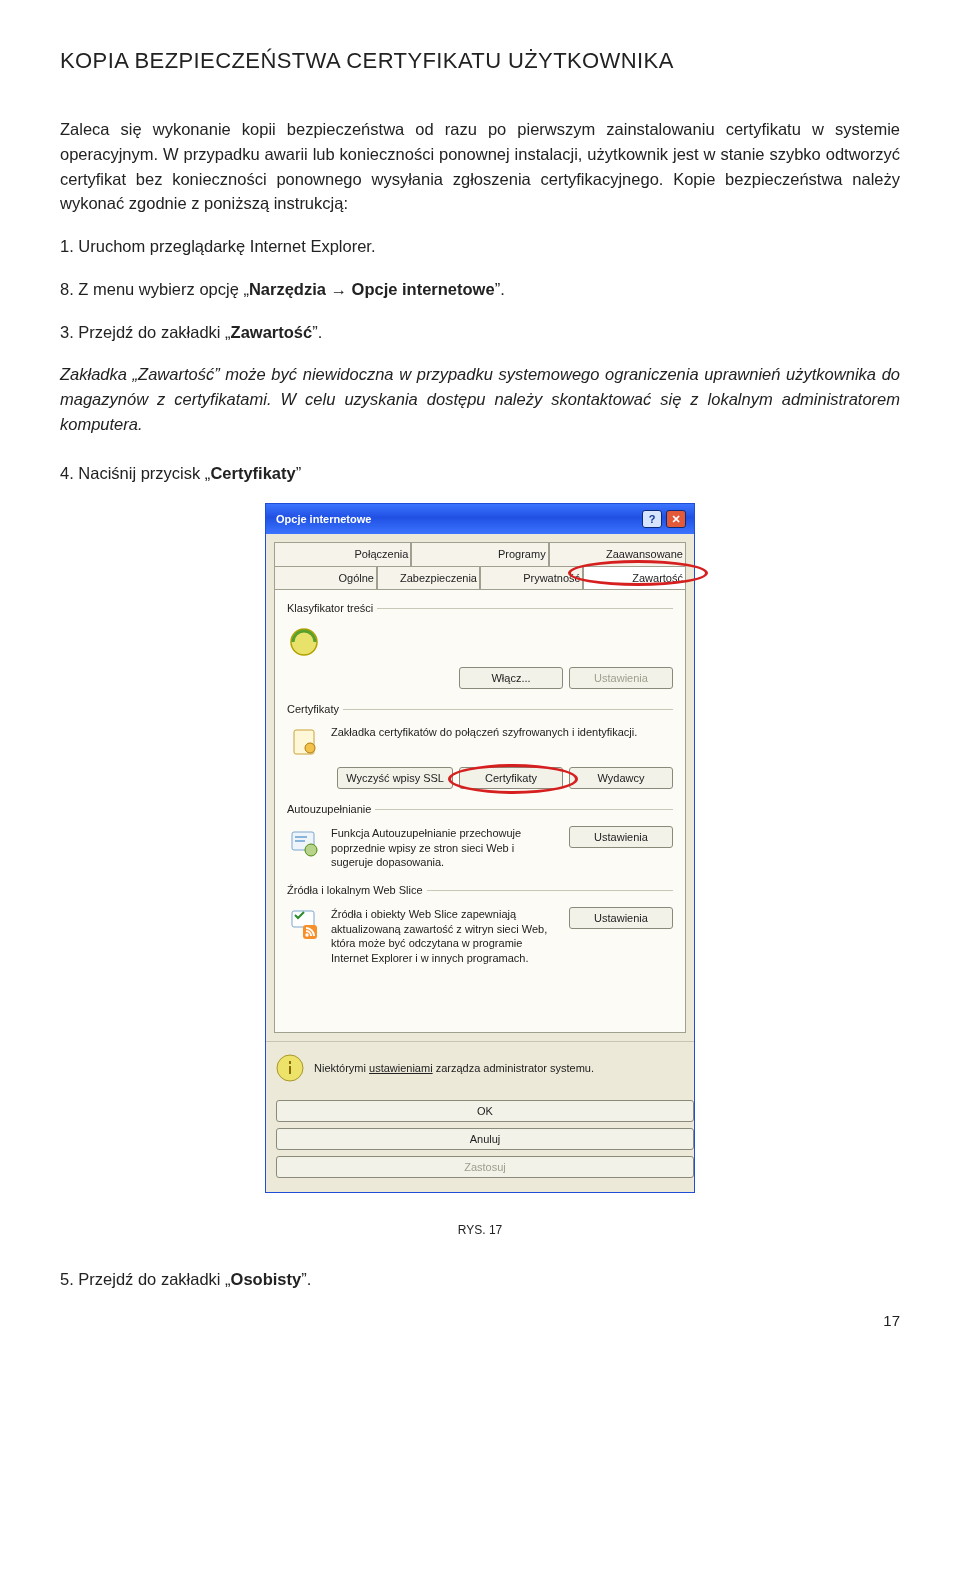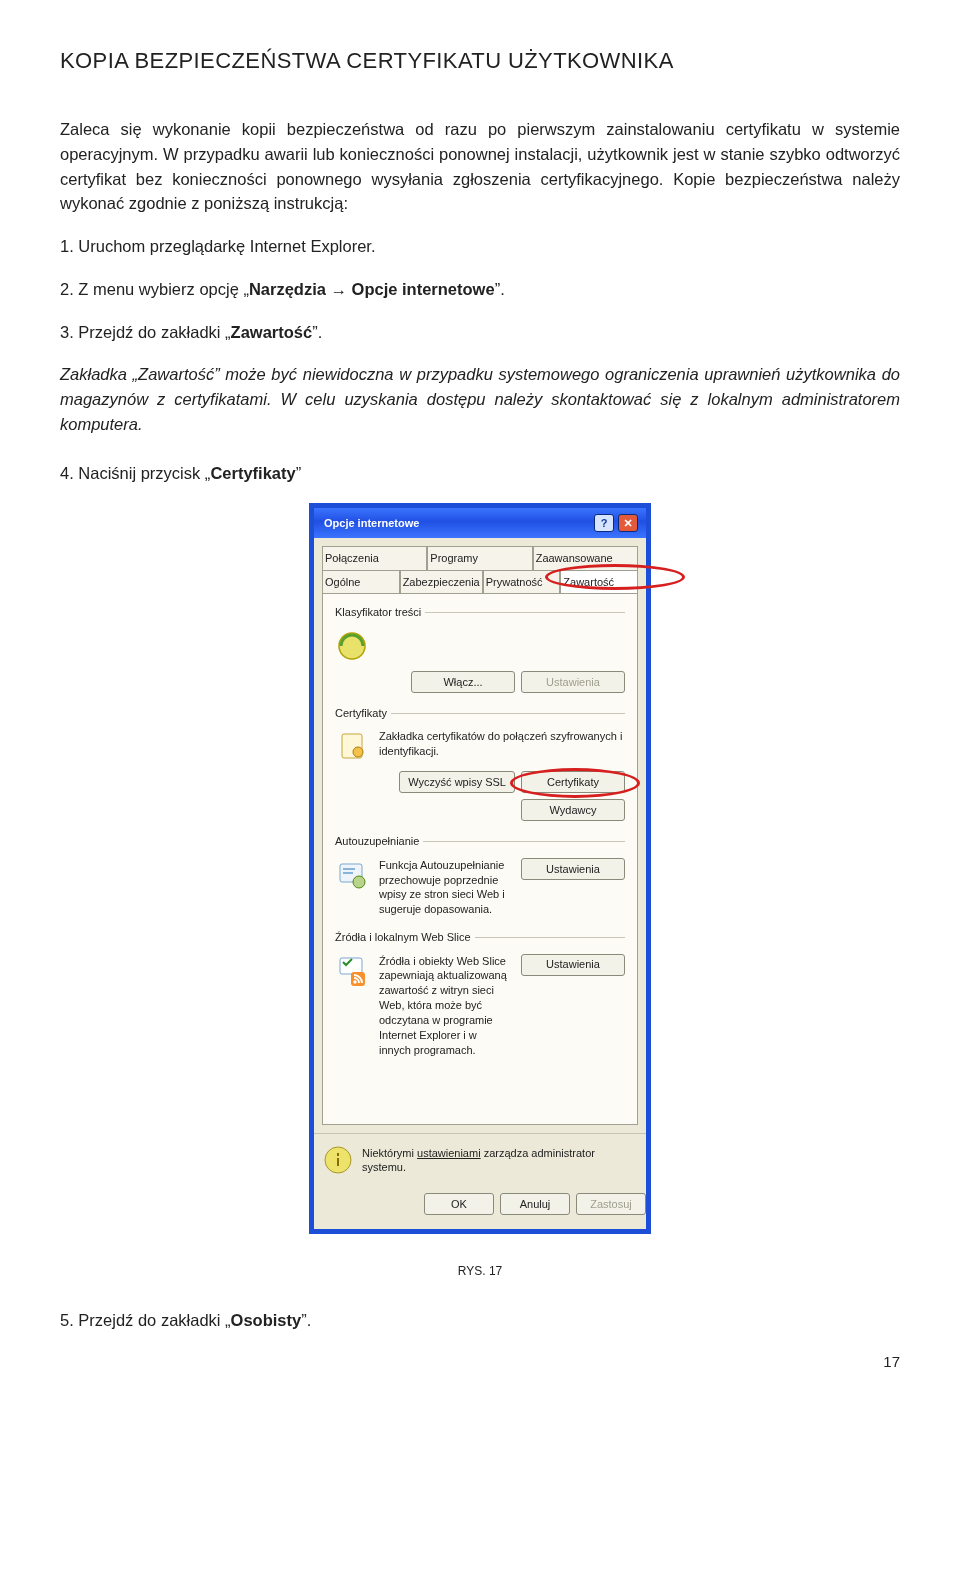--- a/index.html
+++ b/index.html
@@ -21,22 +21,22 @@
     margin: 0 0 40px 0;
     font-variant: small-caps;
   }
   p.doc-para { text-align: justify; margin: 0 0 18px 0; }
   p.step { margin: 0 0 18px 0; }
   .italic { font-style: italic; text-align: justify; margin: 4px 0 24px 0; }
   .bold-frag { font-weight: 700; }
   .dialog-wrap { text-align: center; margin-top: 6px; }
   .dialog {
     display: inline-block;
-    width: 342px;
-    border: 5px solid #1d4ed8;
+    width: 430px;
+    border: 1px solid #1d4ed8;
     background: #ece9d8;
     text-align: left;
     font-family: Tahoma, Arial, sans-serif;
     font-size: 11px;
     vertical-align: top;
   }
   .titlebar {
     background: linear-gradient(to bottom, #3b74ff 0%, #2050e3 45%, #3b74ff 100%);
     color: #fff;
     padding: 6px 8px 6px 10px;
@@ -55,21 +55,21 @@
     display: flex; align-items: center; justify-content: center;
   }
   .titlebar-btn.close { color: #fff; background: #e25a3a; }
   .tabs-area { padding: 8px 8px 0 8px; }
   .tab-row { display: flex; }
   .tab {
     flex: 1; font-size: 11px; padding: 3px 2px;
     background: #f5f3ea;
     border: 1px solid #a0a090;
     border-bottom: none;
-    text-align: left;
+    text-align: right;
     position: relative;
   }
   .tab.second-row { border-top: 1px solid #a0a090; }
   .tab.active { background: #fff; font-weight: normal; }
   .red-ellipse {
     position: absolute;
     border: 3px solid #d61f1f;
     border-radius: 50%;
     pointer-events: none;
     z-index: 10;
@@ -122,39 +122,40 @@
   .footer-info-icon {
     width: 28px; height: 28px;
     border-radius: 50%;
     display: flex; align-items: center; justify-content: center;
     color: #fff; font-weight: bold; font-size: 13px;
   }
   .footer-actions {
     padding: 8px 0 14px 10px;
     display: flex; justify-content: flex-end; gap: 6px;
     background: #ece9d8;
+    flex-direction: column;
   }
   .caption { text-align: center; font-size: 12px; margin-top: 28px; margin-bottom: 28px;}
   .pagenum { text-align: right; font-size: 15px; margin-top: 10px; }
   .underline { text-decoration: underline; }
   .ellipse-cert { width: 130px; height: 30px; top: -4px; left: -12px; }
   .rel { position: relative; }
   .svg-icon { display: block; }
 </style>
 </head>
 <body>
 
 <h1>KOPIA BEZPIECZEŃSTWA CERTYFIKATU UŻYTKOWNIKA</h1>
 
 <p class="doc-para">Zaleca się wykonanie kopii bezpieczeństwa od razu po pierwszym zainstalowaniu certyfikatu w systemie operacyjnym. W przypadku awarii lub konieczności ponownej instalacji, użytkownik jest w stanie szybko odtworzyć certyfikat bez konieczności ponownego wysyłania zgłoszenia certyfikacyjnego. Kopie bezpieczeństwa należy wykonać zgodnie z poniższą instrukcją:</p>
 
 <p class="step">1. Uruchom przeglądarkę Internet Explorer.</p>
 
 <p class="step">
-  <span>2. Z menu wybierz opcję „</span><span class="bold-frag">Narzędzia → Opcje internetowe</span><span>”.</span>
+  <span>8. Z menu wybierz opcję „</span><span class="bold-frag">Narzędzia → Opcje internetowe</span><span>”.</span>
 </p>
 
 <p class="step">
   <span>3. Przejdź do zakładki „</span><span class="bold-frag">Zawartość</span><span>”.</span>
 </p>
 
 <p class="italic">Zakładka „Zawartość” może być niewidoczna w przypadku systemowego ograniczenia uprawnień użytkownika do magazynów z certyfikatami. W celu uzyskania dostępu należy skontaktować się z lokalnym administratorem komputera.</p>
 
 <p class="step">
   <span>4. Naciśnij przycisk „</span><span class="bold-frag">Certyfikaty</span><span>”</span>

